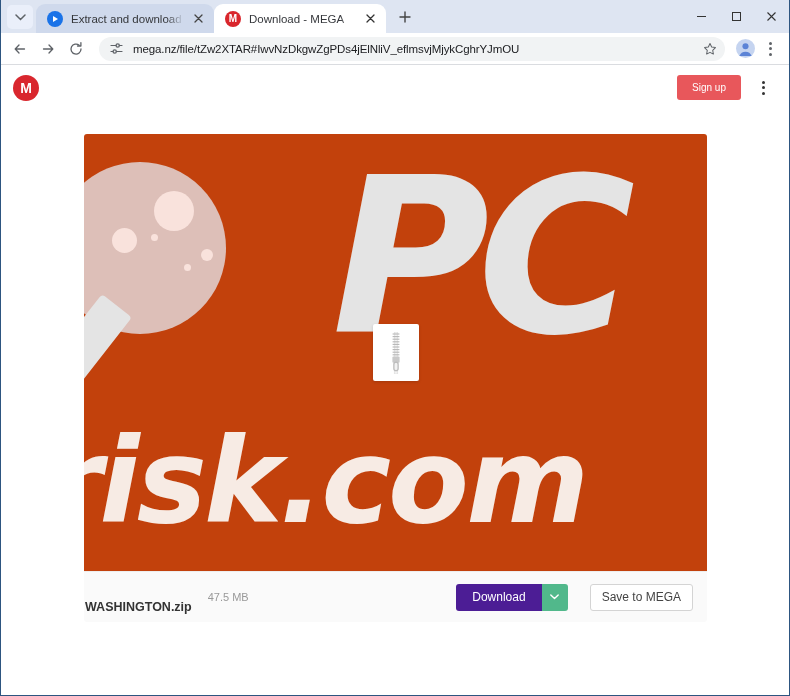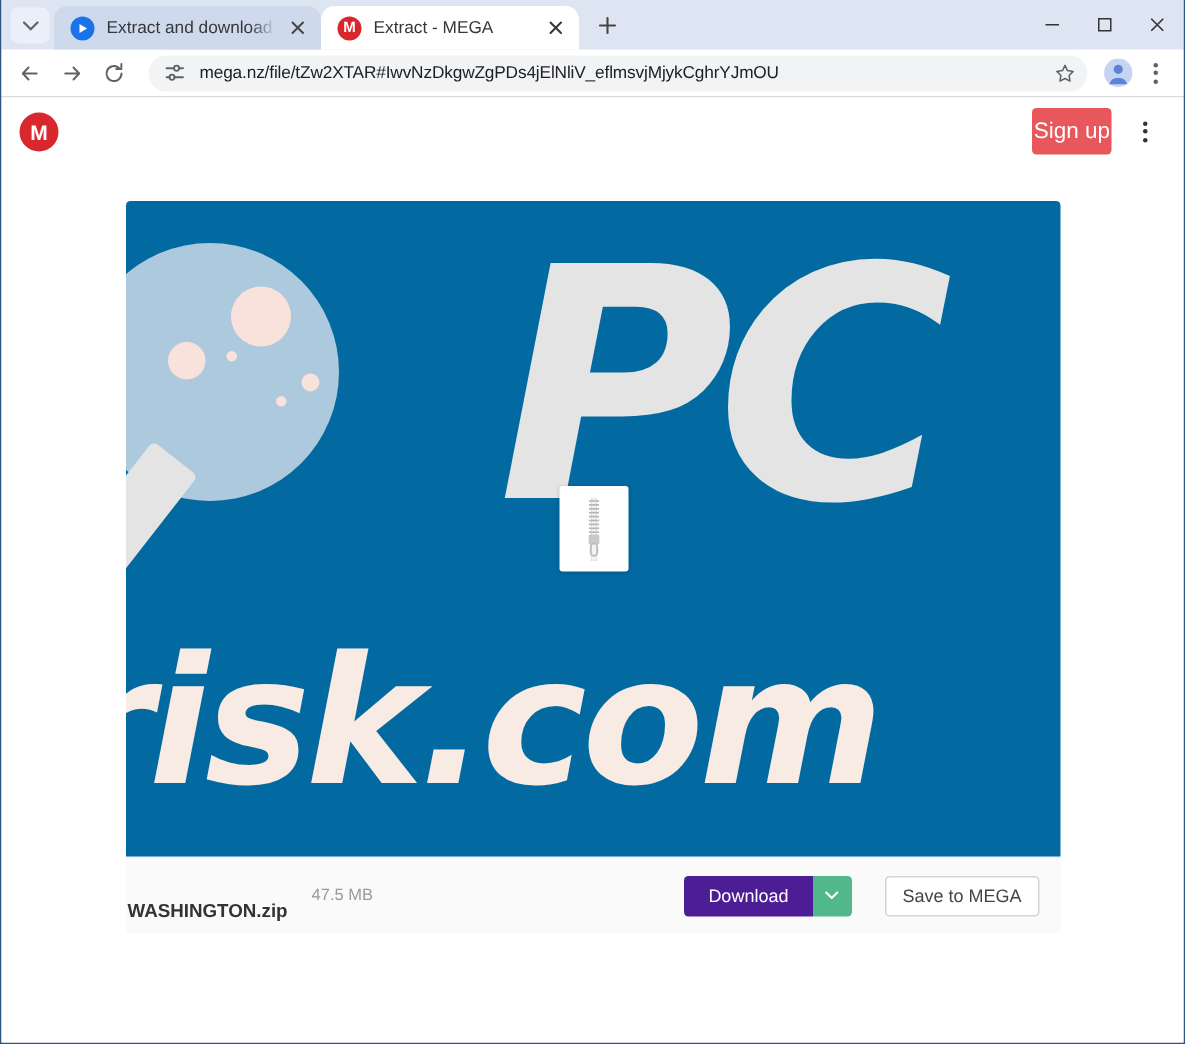--- a/index.html
+++ b/index.html
@@ -210,23 +210,23 @@
   }
   .mega-logo span {
     color: #fff; font-weight: bold; font-size: 14px; line-height: 1;
   }
   .header-spacer { flex: 1; }
   .signup-btn {
     background: #e8575b;
     color: #ffffff;
     border: none;
     border-radius: 3px;
-    font-size: 15px;
+    font-size: 10px;
     font-family: "Liberation Sans", sans-serif;
-    padding: 7px 1px;
+    padding: 7px 15px;
     cursor: pointer;
   }
   .header-kebab {
     width: 24px; height: 26px;
     margin-left: 10px;
     display: flex; flex-direction: column; align-items: center; justify-content: center;
     gap: 2.5px;
     cursor: pointer;
   }
   .header-kebab i {
@@ -236,21 +236,21 @@
 
   
   .file-card {
     position: absolute;
     left: 83px; top: 69px;
     width: 623px;
     background: #ffffff;
   }
   .preview {
     height: 437px;
-    background: #0369a1;
+    background: #c2410c;
     border-radius: 3px 3px 0 0;
     position: relative;
     overflow: hidden;
     display: flex;
     align-items: center;
     justify-content: center;
   }
   .zip-thumb {
     width: 46px; height: 57px;
     background: #ffffff;
@@ -396,21 +396,21 @@
         <svg width="9" height="9" viewBox="0 0 9 9">
           <path d="M1 1 L8 8 M8 1 L1 8" stroke="#444" stroke-width="1.3" stroke-linecap="round"></path>
         </svg>
       </span>
     </div>
 
     <div class="tab active">
       <span class="tab-favicon fav-red">
           <span>M</span>
         </span>
-      <span class="tab-title">Extract - MEGA</span>
+      <span class="tab-title">Download - MEGA</span>
       <span class="tab-close">
         <svg width="9" height="9" viewBox="0 0 9 9">
           <path d="M1 1 L8 8 M8 1 L1 8" stroke="#333" stroke-width="1.3" stroke-linecap="round"></path>
         </svg>
       </span>
     </div>
 
     <div class="newtab">
       <svg width="12" height="12" viewBox="0 0 12 12">
         <path d="M6 1 V11 M1 6 H11" stroke="#444" stroke-width="1.4" stroke-linecap="round"></path>

